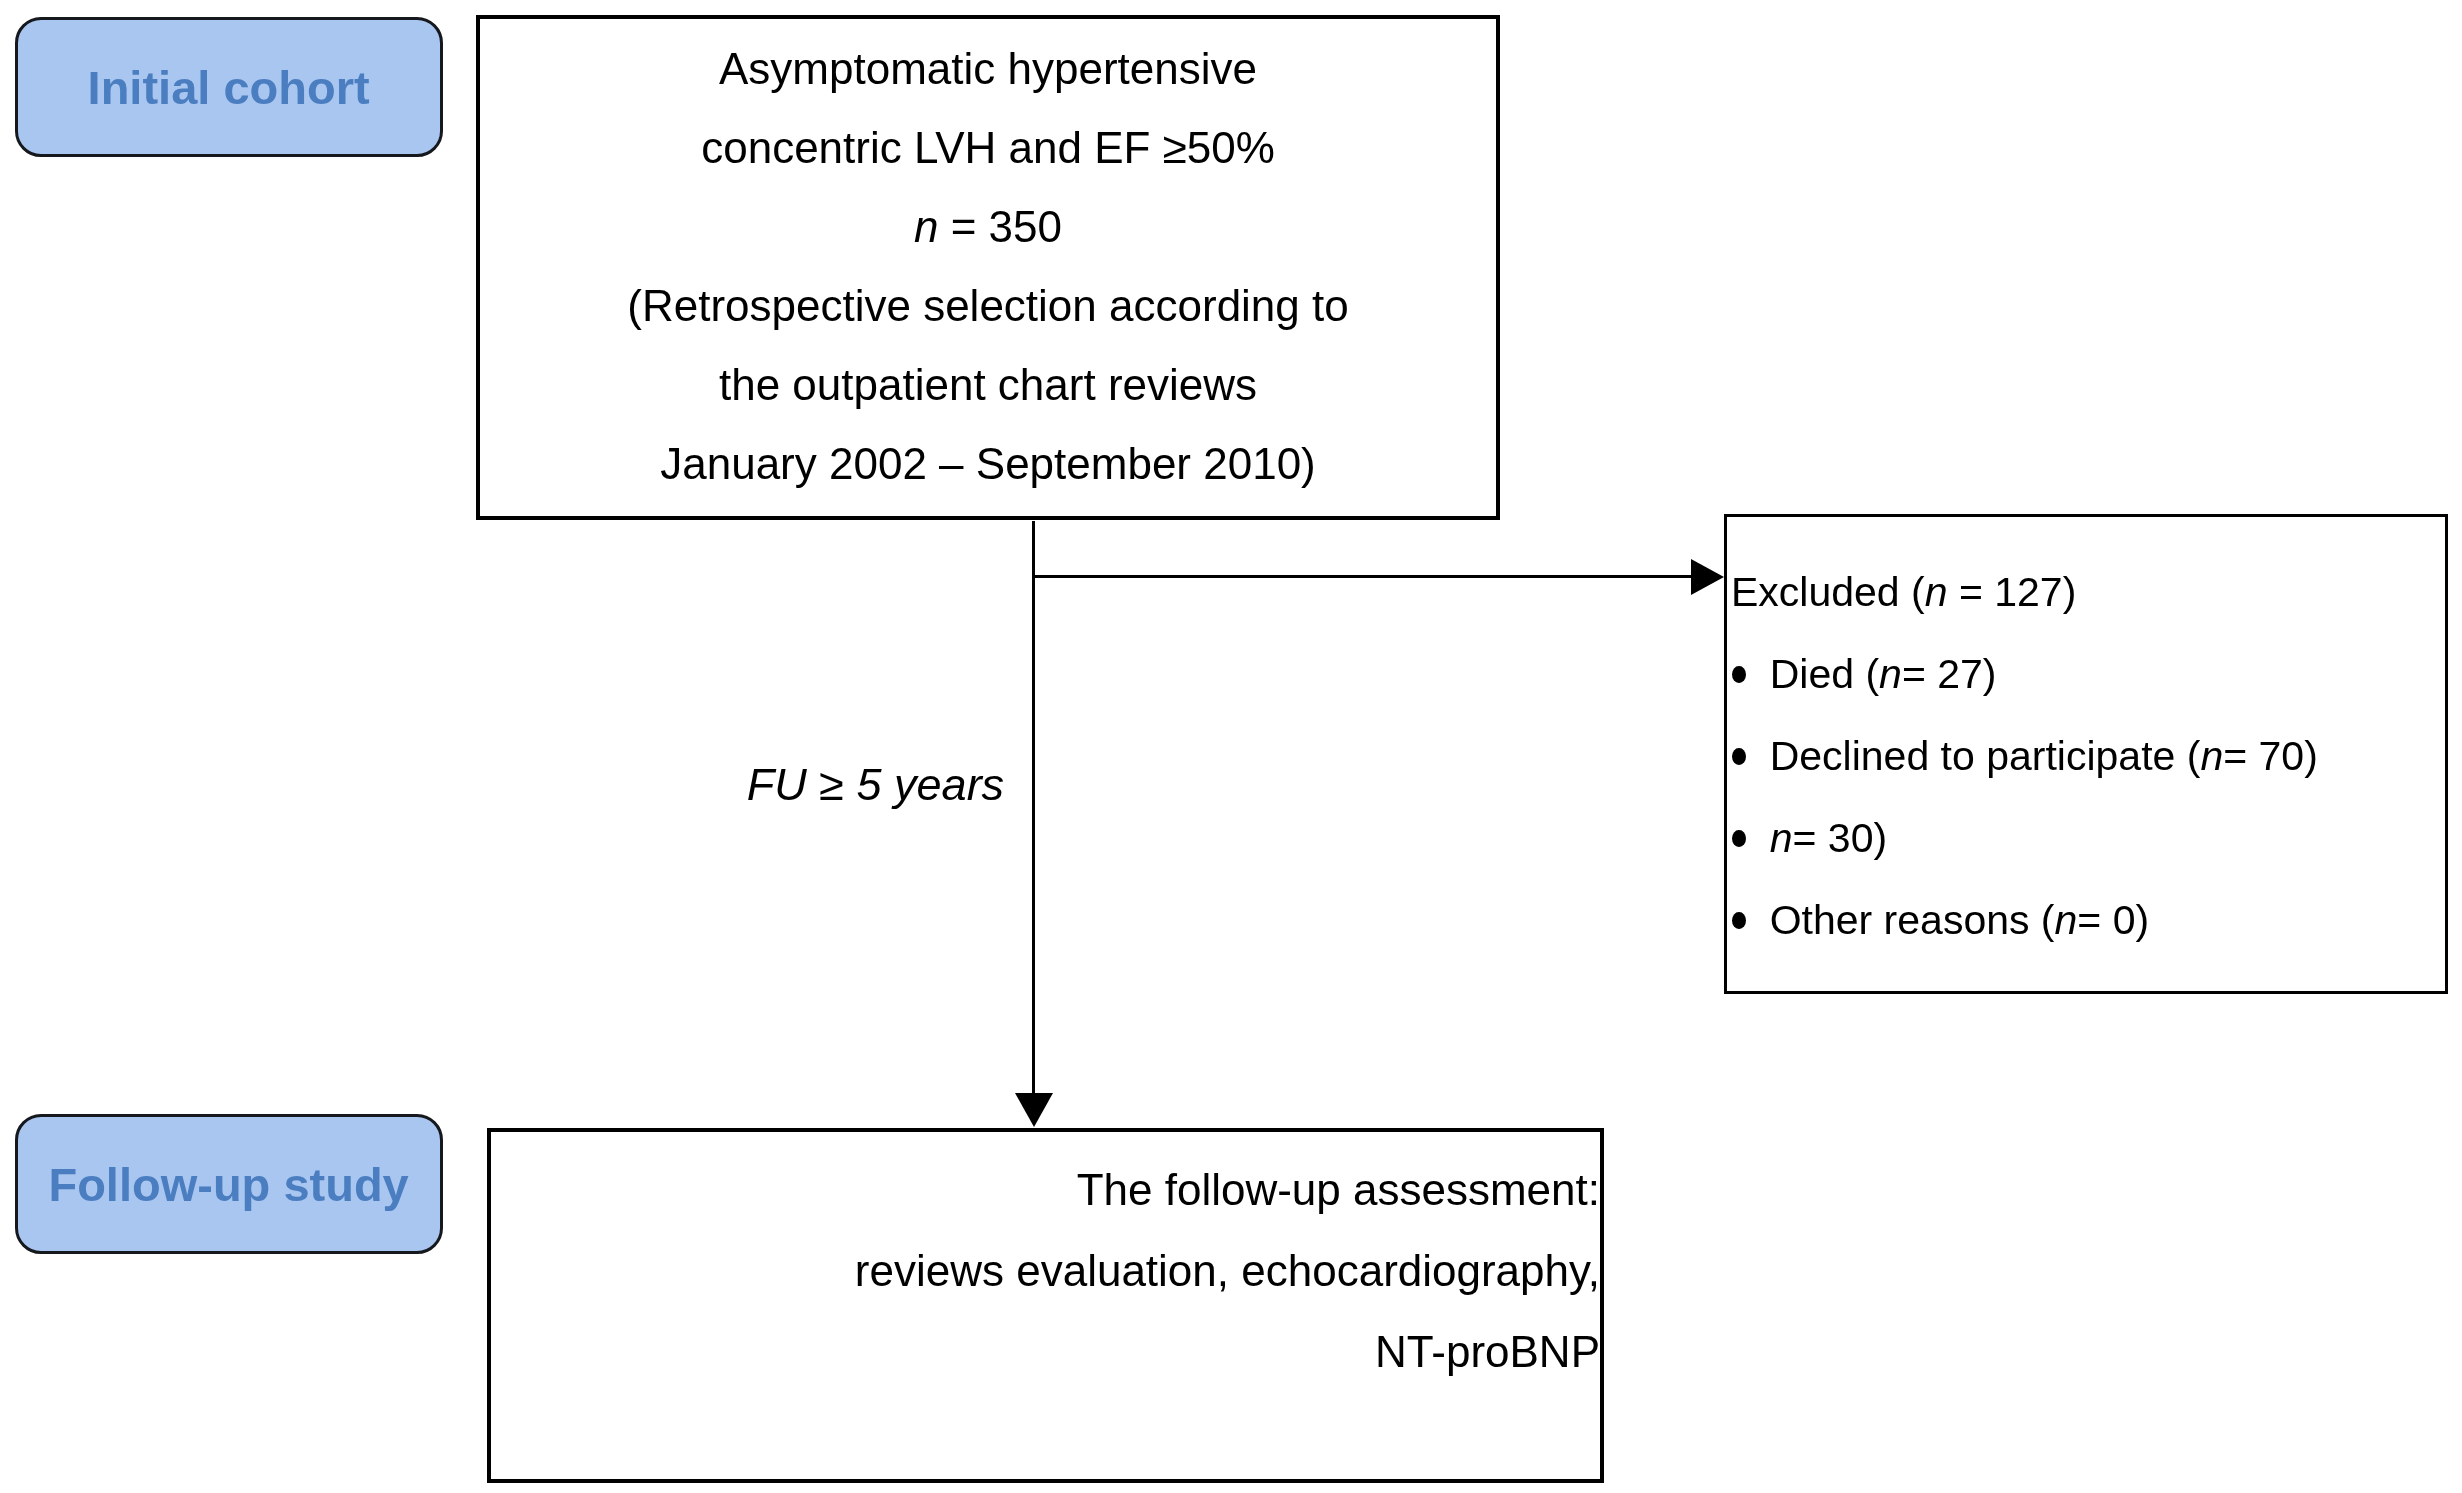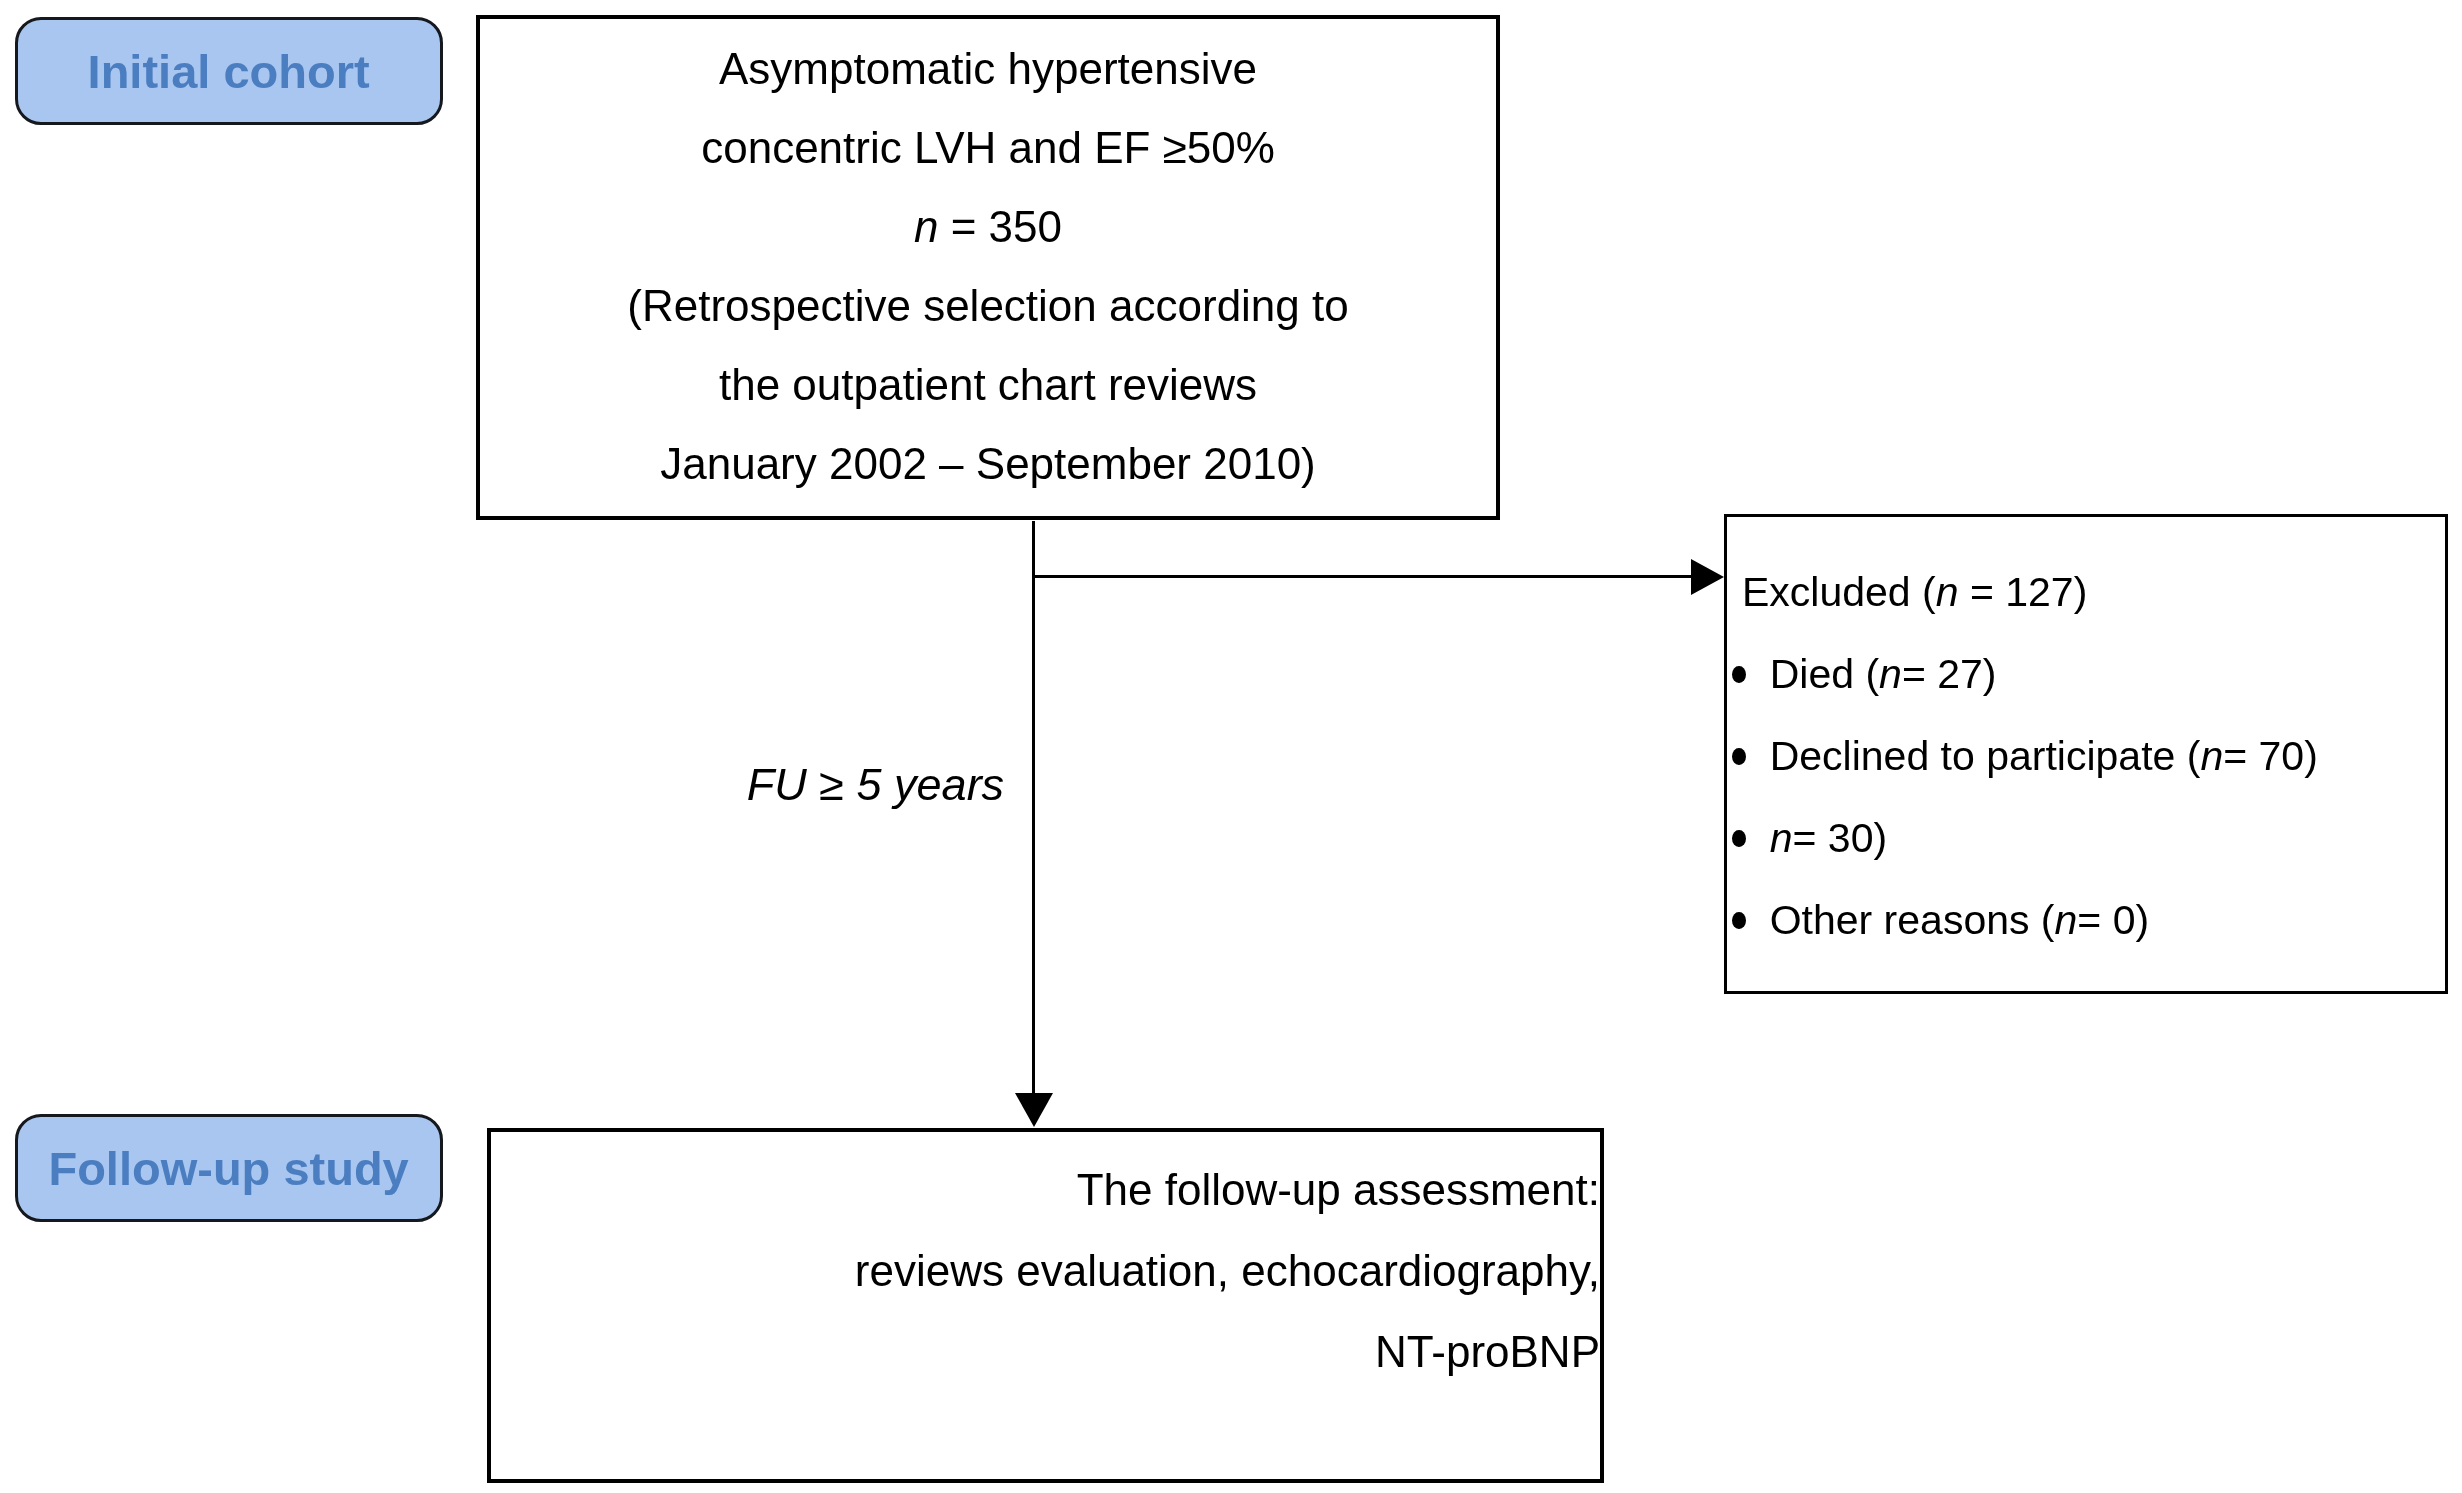--- a/index.html
+++ b/index.html
@@ -14,21 +14,21 @@
     background: #ffffff;
     font-family: "Liberation Sans", "DejaVu Sans", sans-serif;
     color: #000000;
     overflow: hidden;
   }
   
   .stage-label {
     position: absolute;
     left: 14.6px;
     width: 428px;
-    height: 108px;
+    height: 140px;
     background: #a9c6f1;
     border: 3.4px solid #15181d;
     border-radius: 26px;
     display: flex;
     align-items: center;
     justify-content: center;
     font-size: 47px;
     font-weight: bold;
     color: #4b7ec0;
     letter-spacing: 0px;
@@ -68,21 +68,21 @@
   #box-excluded {
     left: 1724px;
     top: 514px;
     width: 724px;
     height: 480px;
     border-width: 3.4px;
     padding-top: 34px;
     font-size: 41px;
   }
   #box-excluded .ex-title {
-    padding-left: 15px;
+    padding-left: 4px;
     line-height: 82px;
     white-space: nowrap;
   }
   .ex-item {
     display: flex;
     align-items: center;
     padding-left: 5px;
     line-height: 82px;
     height: 82px;
     white-space: nowrap;

